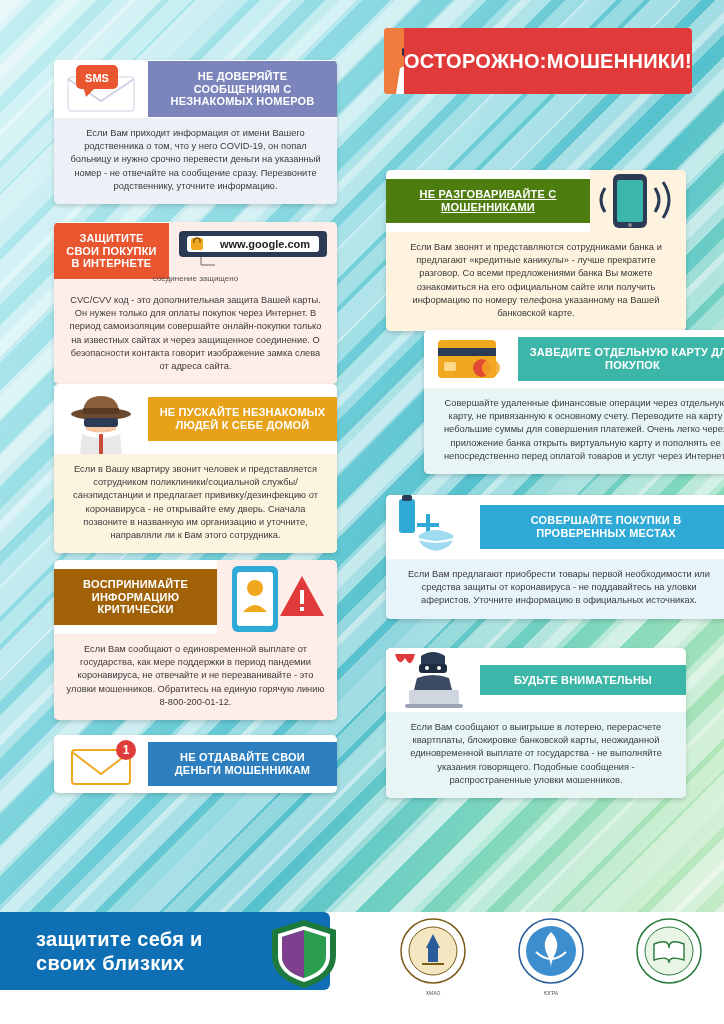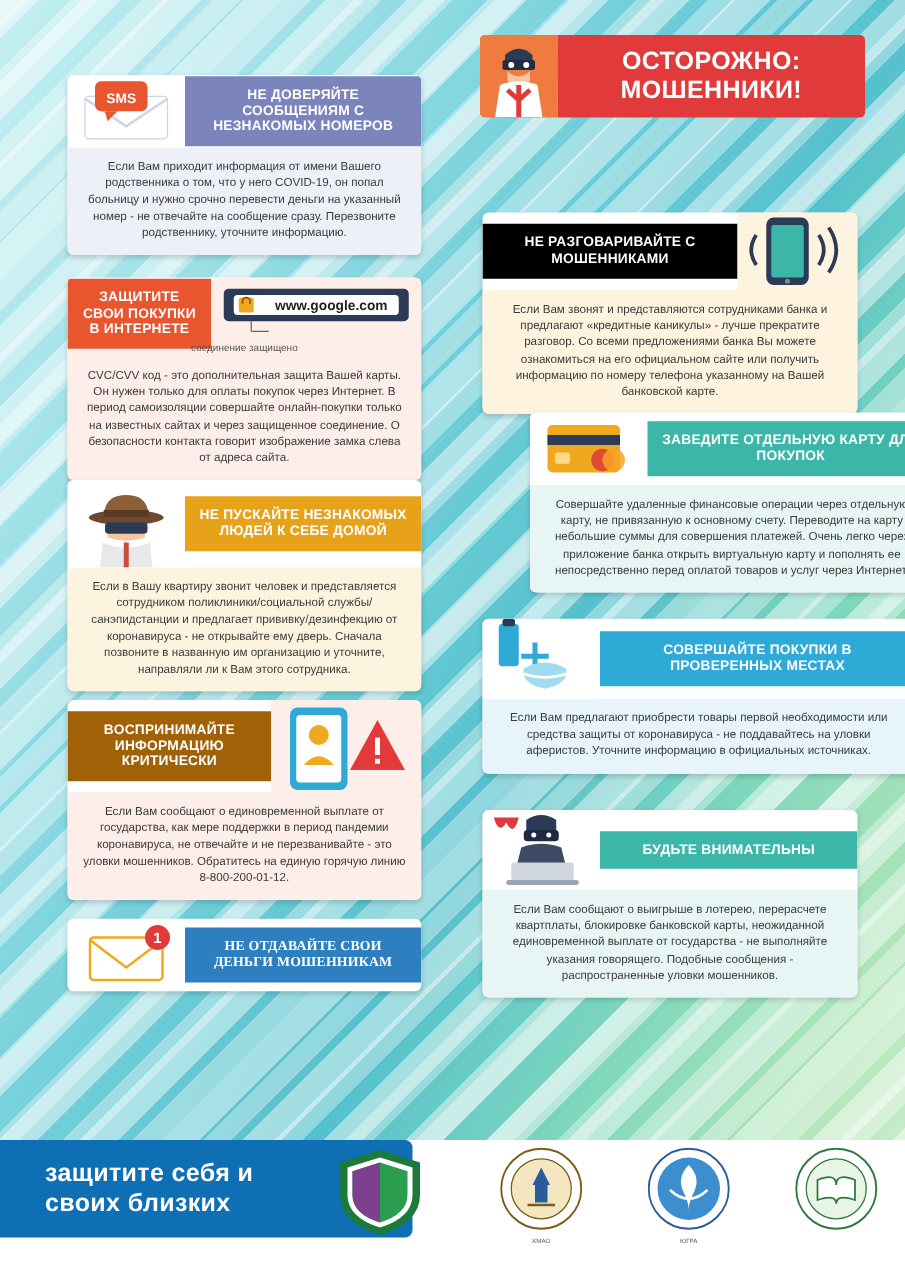--- a/index.html
+++ b/index.html
@@ -29,21 +29,21 @@
   .header{
     position:absolute;left:384px;top:28px;width:308px;height:66px;
     display:flex;align-items:stretch;
   }
   .header-icon{
     width:62px;background:#f07b3f;border-radius:4px 0 0 4px;
     position:relative;overflow:hidden;
   }
   .header-title{
     flex:1;background:#e03a3a;color:#fff;border-radius:0 4px 4px 0;
-    display:flex;flex-direction:column;align-items:center;justify-content:center;
+    display:flex;flex-direction:row;align-items:center;justify-content:center;
     font-weight:bold;font-size:20px;line-height:1.15;letter-spacing:.3px;
     text-align:center;
   }
   .header-title span{display:block;}
 
   
   .card{position:absolute;border-radius:5px;overflow:hidden;
         box-shadow:0 2px 4px rgba(0,0,0,.16);background:#fff;}
   .card-head{display:flex;align-items:center;min-height:58px;}
   .card-title{
@@ -70,26 +70,26 @@
 
   #card-strangers{left:54px;top:384px;width:283px;}
   #card-strangers .card-title{background:#e8a219;}
   #card-strangers .card-body{background:#fdf4e0;}
 
   #card-critical {left:54px;top:560px;width:283px;}
   #card-critical .card-title{background:#a16207;}
   #card-critical .card-body{background:#fdeee9;}
 
   #card-money    {left:54px;top:735px;width:283px;}
-  #card-money .card-title{background:#2e7fbf;font-family:Liberation Serif, serif;}
+  #card-money .card-title{background:#2e7fbf;}
   #card-money .card-body{background:#e9f2fa;}
 
   
   #card-talk     {left:386px;top:170px;width:300px;}
-  #card-talk .card-title{background:#000000;}
+  #card-talk .card-title{background:#4d7c0f;text-decoration:underline;}
   #card-talk .card-body{background:#fdf3df;}
 
   #card-sepcard  {left:386px;top:330px;width:323px;margin-left:38px;}
   #card-sepcard .card-title{background:#3cb6a8;}
   #card-sepcard .card-body{background:#e7f6f4;}
 
   #card-places   {left:386px;top:495px;width:346px;}
   #card-places .card-title{background:#2fa9d6;}
   #card-places .card-body{background:#e7f4fb;}
 

